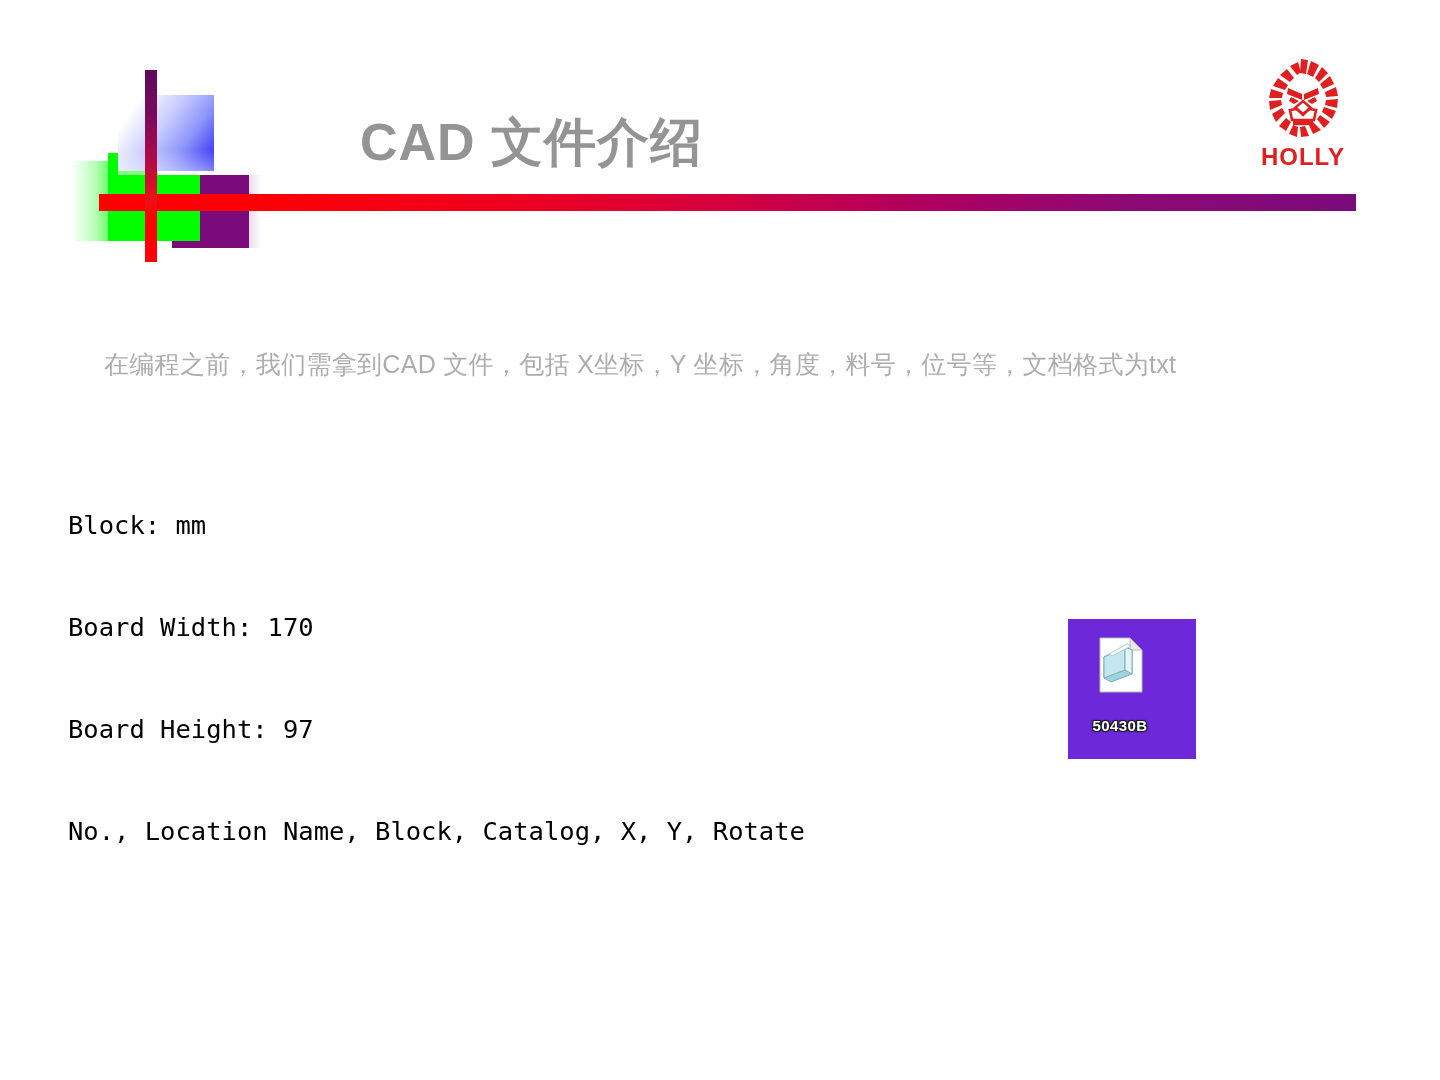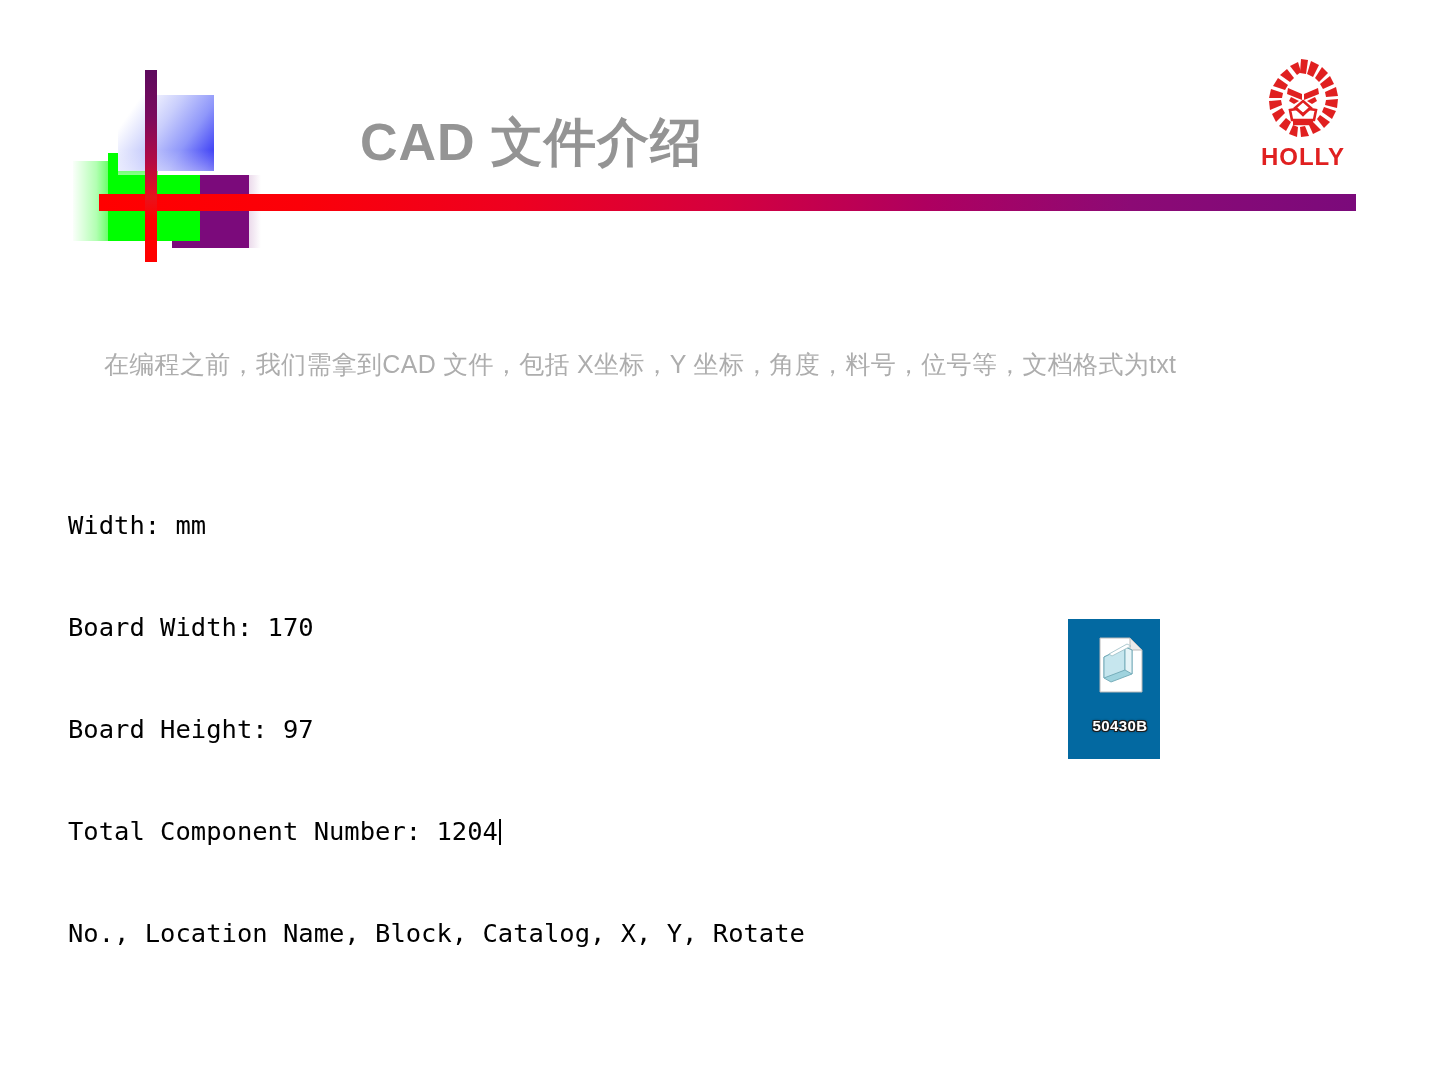--- a/index.html
+++ b/index.html
@@ -196,23 +196,23 @@
     background: #000;
     vertical-align: -5px;
     margin-left: 1px;
   }
 
   
   .desktop-icon {
     position: absolute;
     left: 1068px;
     top: 619px;
-    width: 92px;
+    width: 128px;
     height: 140px;
-    background: #0369a1;
+    background: #6d28d9;
   }
   .icon-glyph {
     position: absolute;
     left: 30px;
     top: 18px;
     width: 46px;
     height: 56px;
   }
   .icon-label {
     position: absolute;
@@ -281,24 +281,23 @@
 
       <rect x="32" y="64" width="20" height="4.2"></rect>
     </g>
   </svg>
   <div class="logo-text">HOLLY</div>
 </div>
 
 <div class="subtitle">在编程之前，我们需拿到CAD 文件，包括 X坐标，Y 坐标，角度，料号，位号等，文档格式为txt</div>
 
 <div class="file-content">
-  <div class="line">Width: mm</div>
+  <div class="line">Block: mm</div>
   <div class="line">Board Width: 170</div>
   <div class="line">Board Height: 97</div>
-  <div class="line"><span>Total Component Number: </span><span>1204</span><span class="caret"></span></div>
   <div class="line">No., Location Name, Block, Catalog, X, Y, Rotate</div>
   
   
   
   
   
   
 </div>
 
 <div class="desktop-icon">

